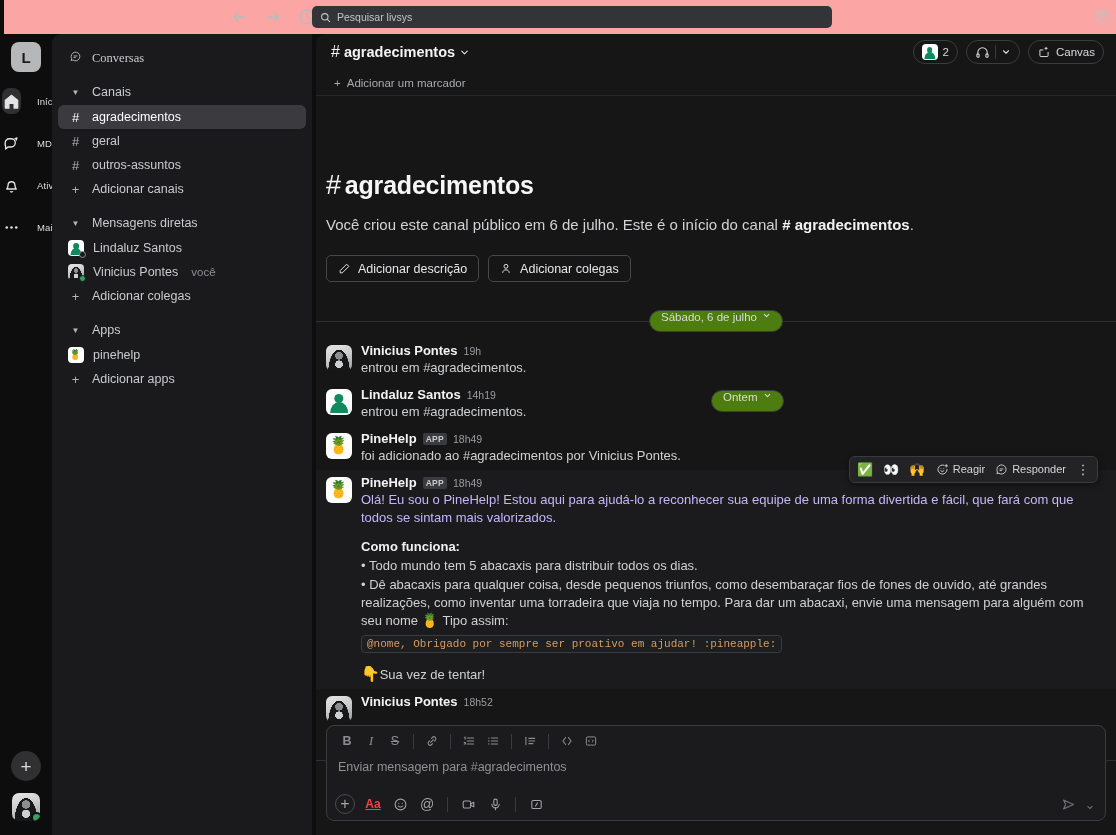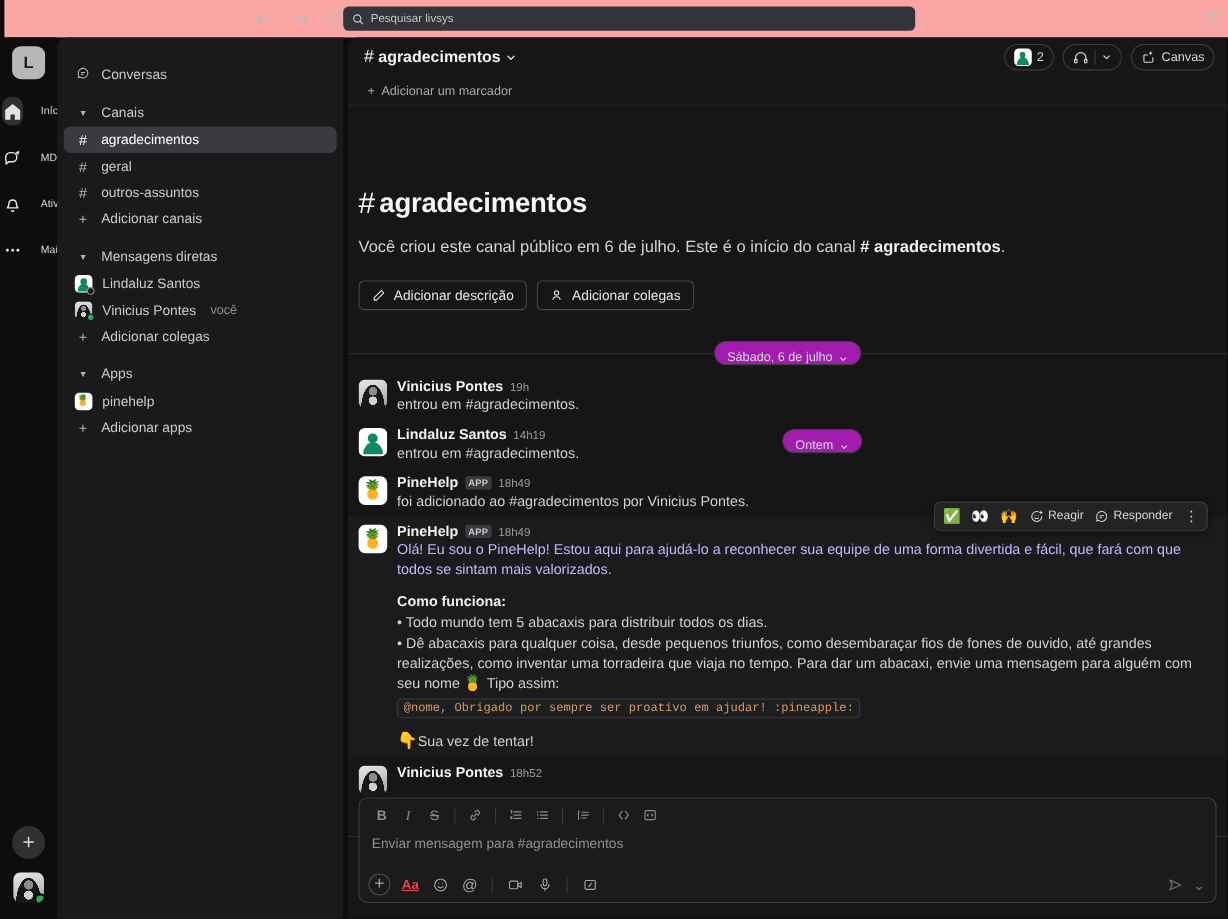--- a/index.html
+++ b/index.html
@@ -121,21 +121,21 @@
     display: flex; align-items: center; gap: 5px; cursor: pointer;
   }
   .sb-head-actions { margin-left: auto; display: flex; align-items: center; gap: 16px; }
   .sb-head-actions svg { width: 16px; height: 16px; color: #c6c7ca; cursor: pointer; }
   .sb-row {
     height: 24px; margin: 0 6px; padding: 0 10px;
     display: flex; align-items: center; gap: 9px;
     border-radius: 6px; cursor: pointer;
     font-size: 12.5px; color: #cacbce;
   }
-  .sb-row.first { margin-top: 14px; }
+  .sb-row.first { margin-top: 4px; font-family: Liberation Serif, serif; }
   .sb-row.selected { background: #3b3b3f; color: #fff; }
   .sb-row .gly {
     width: 15px; text-align: center; flex: 0 0 15px;
     color: #b4b5b8; font-size: 13px;
   }
   .sb-row.selected .gly { color: #fff; }
   .sb-section {
     height: 26px; margin: 0 6px; padding: 0 10px; margin-top: 9px;
     display: flex; align-items: center; gap: 9px;
     font-size: 12.5px; color: #cacbce; cursor: pointer; border-radius: 6px;
@@ -239,22 +239,22 @@
   .ghost-btn svg { width: 13px; height: 13px; }
 
   .date-div { position: relative; margin: 28px 0 6px 0; height: 22px; }
   .date-div .line {
     position: absolute; left: 0; right: 0; top: 11px; height: 1px; background: #2d2e31;
   }
   .date-pill {
     position: absolute; left: 50%; transform: translateX(-50%); top: 0;
     height: 22px; padding: 0 11px;
     border: 1px solid #3b3c3f; border-radius: 12px;
-    background: #a21caf; color: #d9dadc; font-size: 11.5px;
-    display: flex; align-items: flex-end; gap: 5px; cursor: pointer;
+    background: #4d7c0f; color: #d9dadc; font-size: 11.5px;
+    display: flex; align-items: flex-start; gap: 5px; cursor: pointer;
   }
 
   
   .msg {
     position: relative; display: flex; gap: 9px;
     padding: 5px 20px 5px 10px;
   }
   .msg.hovered { background: #1b1b1d; }
   .av36 { width: 26px; height: 26px; border-radius: 6px; overflow: hidden; flex: 0 0 26px; margin-top: 2px; }
   .av-app {

